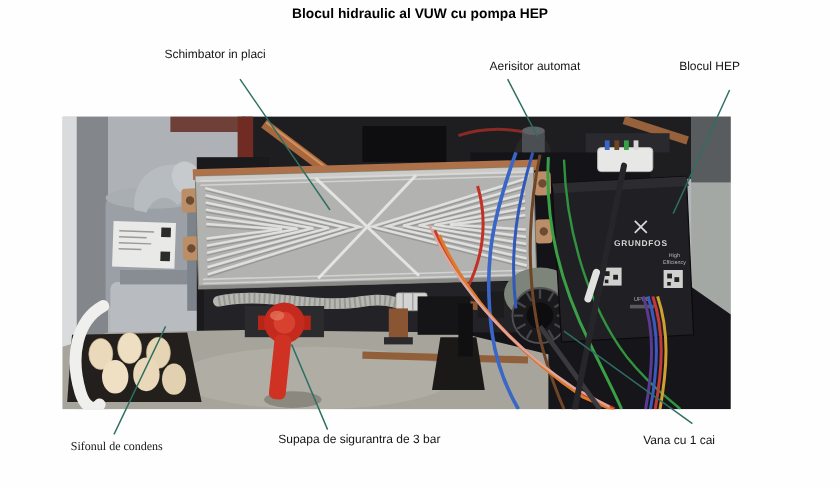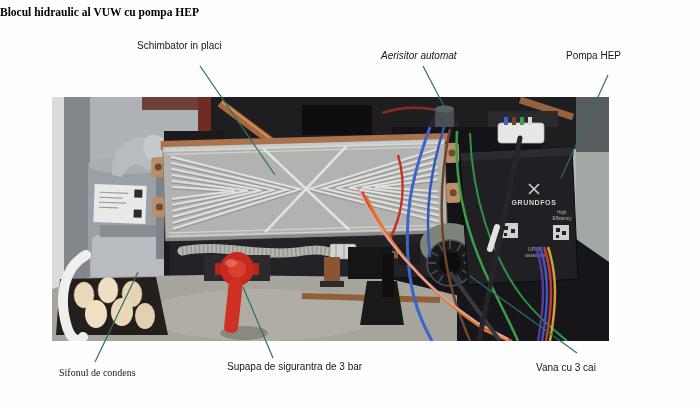--- a/index.html
+++ b/index.html
@@ -1,17 +1,17 @@
 <!DOCTYPE html>
 <html><head>
 <meta charset="utf-8">
 <style>
   html,body{margin:0;padding:0;background:#fff;}
   .page{position:relative;width:700px;height:407px;background:#fefefe;font-family:"Liberation Sans",sans-serif;overflow:hidden;}
-  .title{position:absolute;top:6px;left:0;right:0;text-align:left;font-size:11.5px;font-weight:bold;color:#000;font-family:Liberation Serif, serif;}
+  .title{position:absolute;top:6px;left:0;right:0;text-align:center;font-size:11.5px;font-weight:bold;color:#000;}
   .lbl{position:absolute;font-size:10px;color:#151515;line-height:12px;z-index:4;}
   .photo{position:absolute;left:52px;top:97px;width:557px;height:244px;z-index:1;}
   .overlay{position:absolute;left:0;top:0;width:700px;height:407px;z-index:3;pointer-events:none;}
   svg{display:block;}
 </style>
 </head>
 <body>
 
 <div class="page">
 
@@ -194,19 +194,19 @@
       <line x1="200" y1="66" x2="275" y2="175"></line>
       <line x1="423" y1="66" x2="448" y2="114"></line>
       <line x1="608" y1="75" x2="561" y2="178"></line>
       <line x1="138" y1="272" x2="95" y2="362"></line>
       <line x1="243" y1="287" x2="273" y2="358"></line>
       <line x1="470" y1="276" x2="577" y2="353"></line>
     </g>
   </svg>
 
   <div class="lbl" style="left:137px;top:40px;">Schimbator in placi</div>
-  <div class="lbl" style="left:381px;top:50px;font-style:italic;">Aerisitor automat</div>
-  <div class="lbl" style="left:566px;top:50px;">Pompa HEP</div>
+  <div class="lbl" style="left:408px;top:50px;">Aerisitor automat</div>
+  <div class="lbl" style="left:566px;top:50px;">Blocul HEP</div>
   <div class="lbl" style="left:59px;top:367px;font-family:Liberation Serif, serif;">Sifonul de condens</div>
-  <div class="lbl" style="left:227px;top:361px;width:140px;">Supapa de sigurantra de 3 bar</div>
-  <div class="lbl" style="left:536px;top:362px;">Vana cu 3 cai</div>
+  <div class="lbl" style="left:227px;top:361px;width:140px;text-align:right;">Supapa de sigurantra de 3 bar</div>
+  <div class="lbl" style="left:536px;top:362px;">Vana cu 1 cai</div>
 
 </div>
 
 </body></html>

